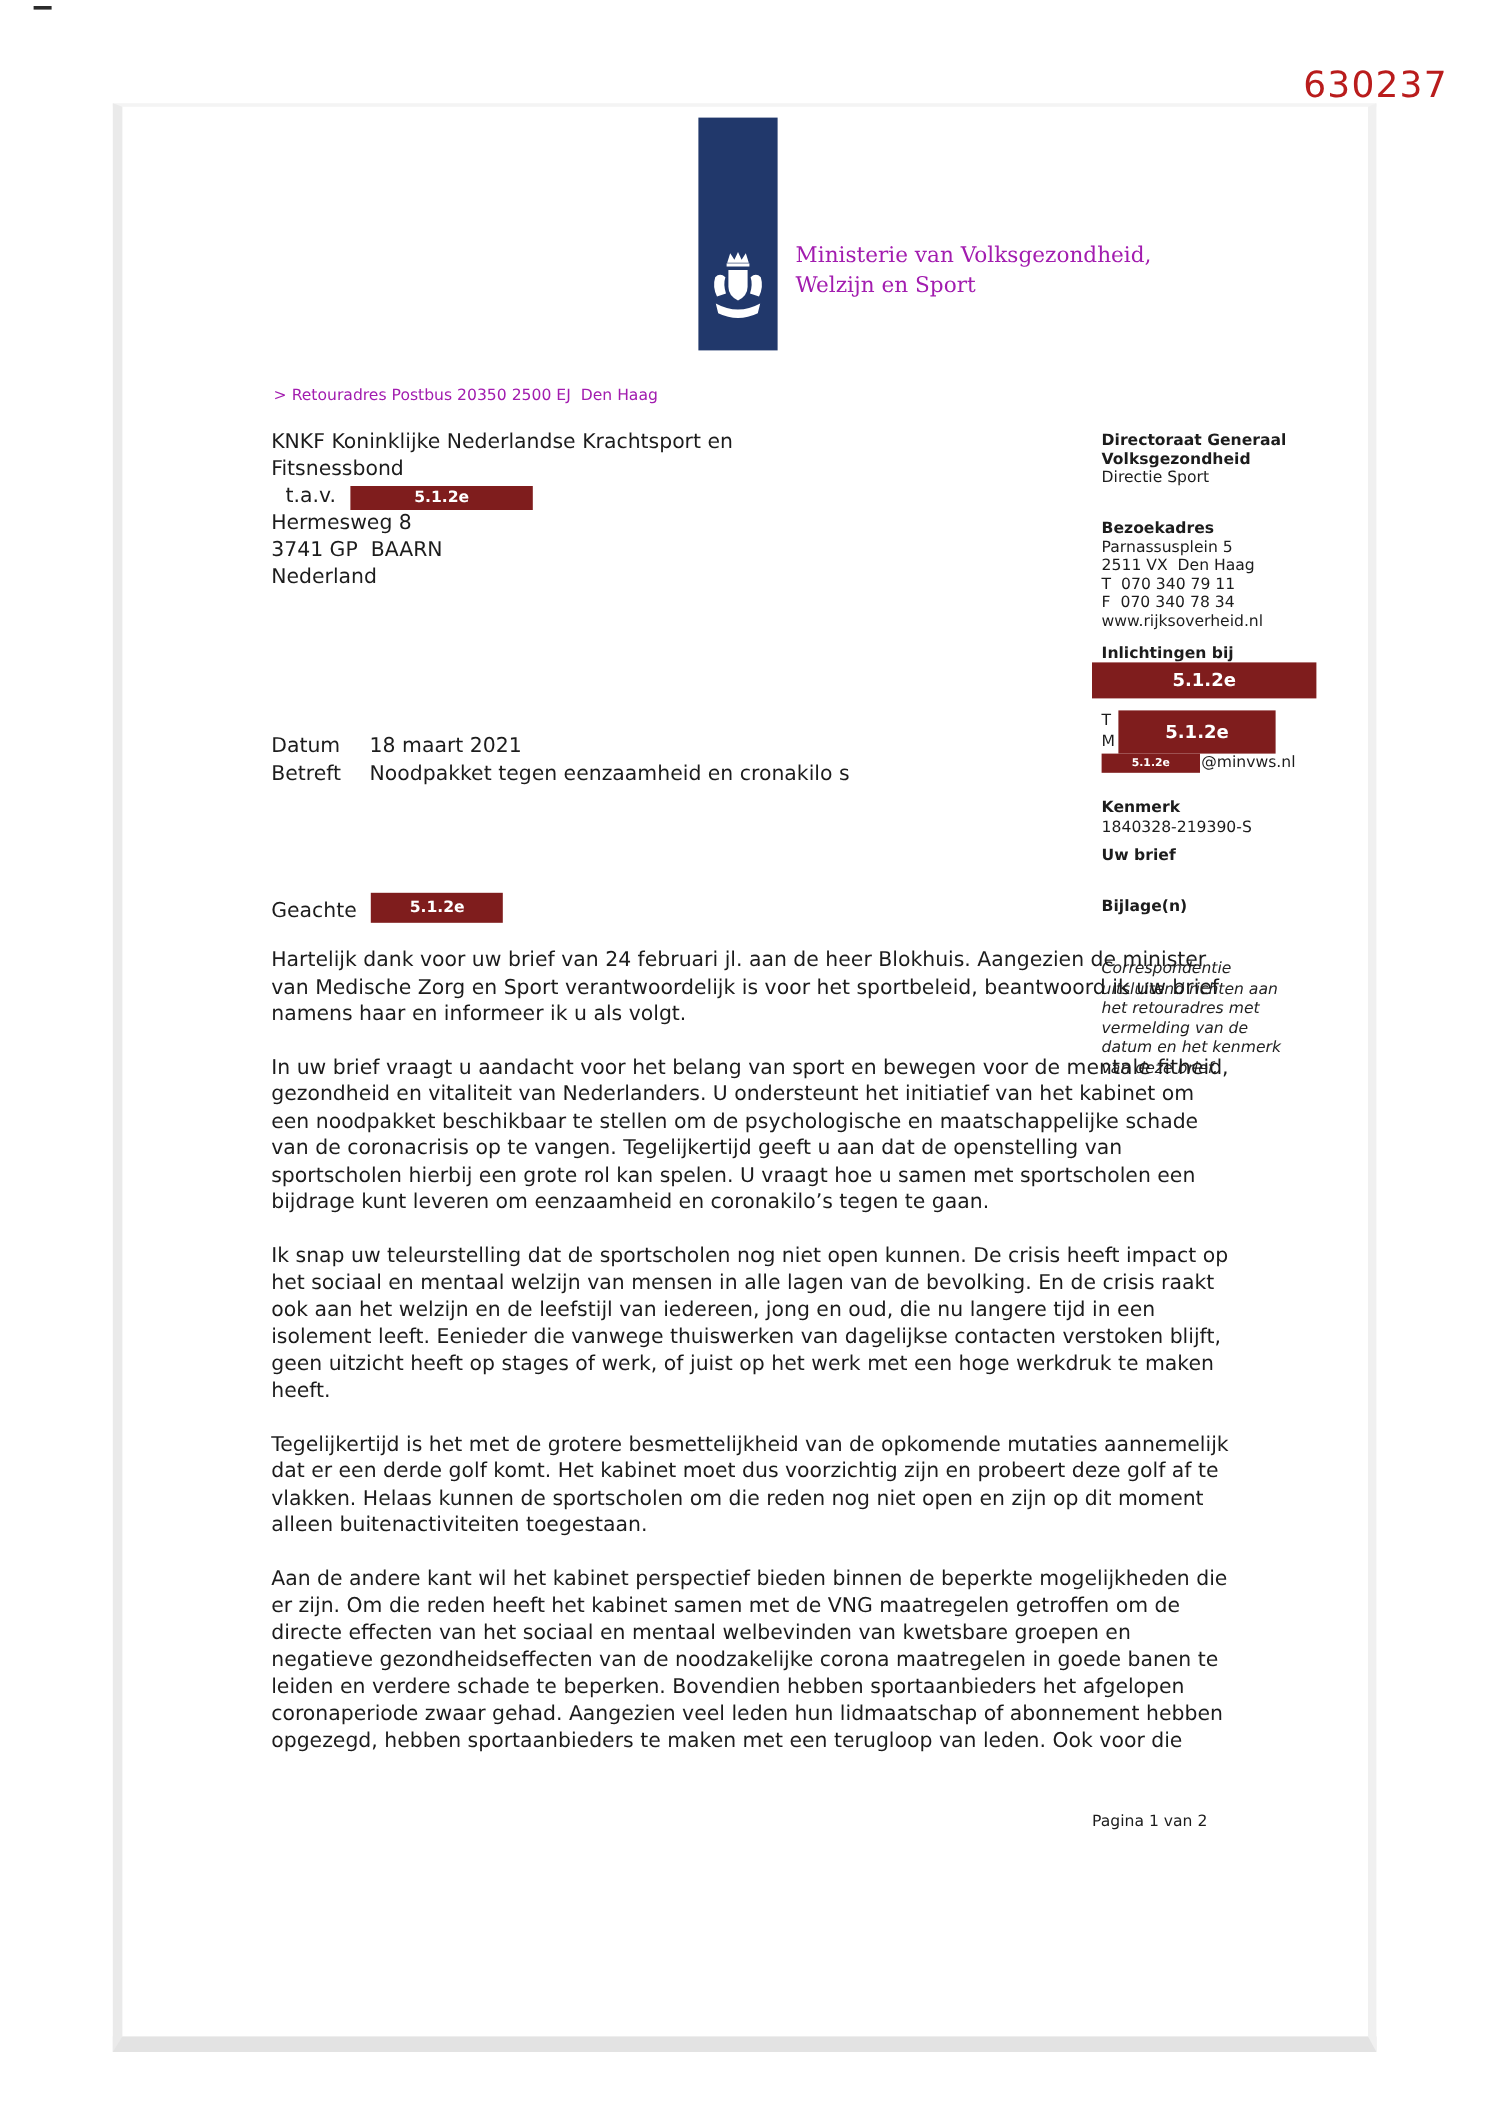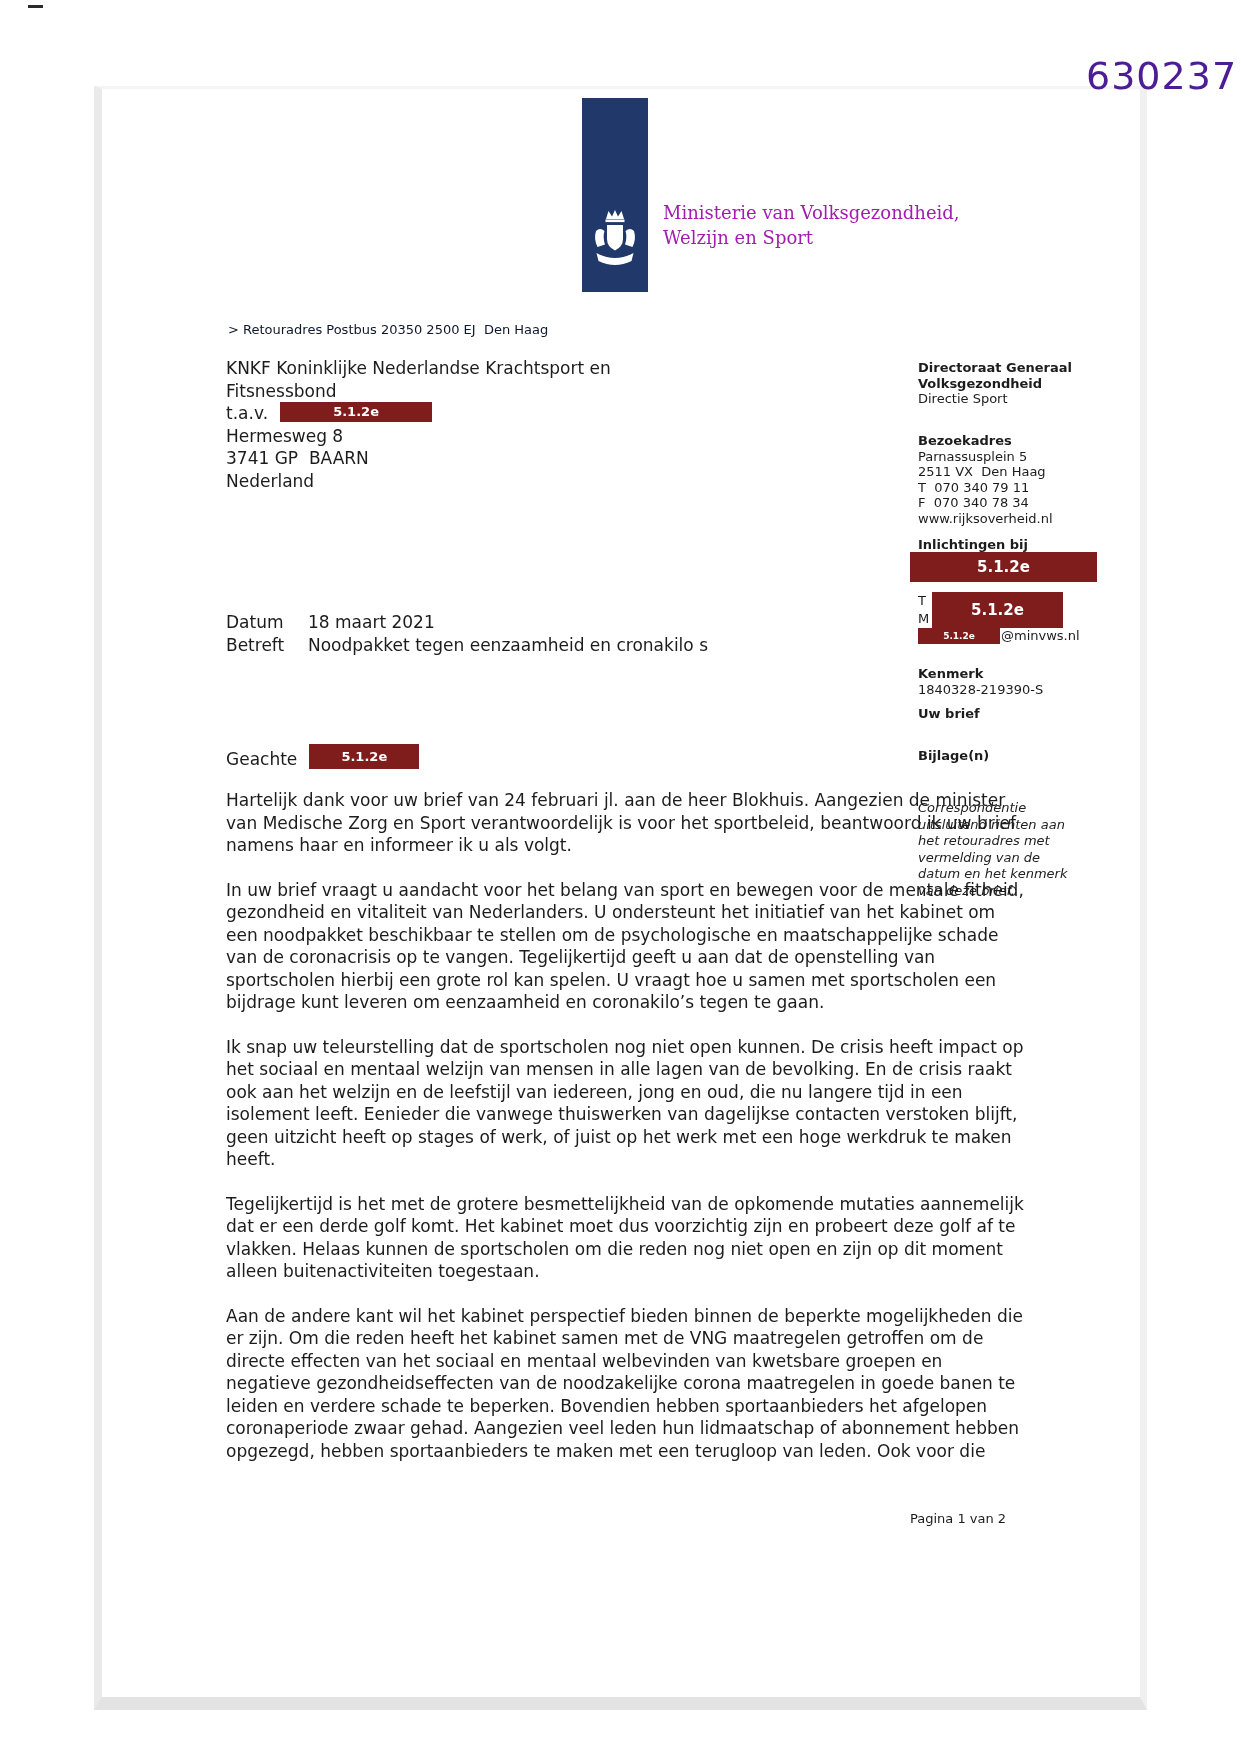--- a/index.html
+++ b/index.html
@@ -13,30 +13,30 @@
   .b{font-weight:bold;}
 
   
   .scan-frame{left:94px;top:86px;width:1038px;height:1608px;
     border-left:8px solid #eaeaea;border-right:7px solid #f0f0f0;
     border-bottom:13px solid #e3e3e3;border-top:3px solid #f4f4f4;
     pointer-events:none;}
   .corner-mark{left:28px;top:5px;width:15px;height:3px;background:#2b2b2b;}
 
   
-  .doc-number{left:1086px;top:54px;font-size:38px;letter-spacing:1px;color:#4c1d95;}
+  .doc-number{left:1086px;top:54px;font-size:30px;letter-spacing:1px;color:#b91c1c;}
   .logo-bar{left:582px;top:98px;width:66px;height:194px;background:#21386b;}
   .emblem{position:absolute;left:50%;top:110px;transform:translateX(-50%);}
   .ministry-name{left:663px;top:201px;font-family:"DejaVu Serif","Liberation Serif",serif;
     font-size:18px;line-height:24.5px;color:#a21caf;}
 
   
-  .retouradres{left:228px;top:322px;font-size:13px;color:#0f172a;}
+  .retouradres{left:228px;top:322px;font-size:13px;color:#a21caf;}
   .recipient{left:226px;top:357px;font-size:17px;line-height:22.5px;}
-  .tav-row{display:flex;align-items:flex-start;height:22.5px;}
+  .tav-row{display:flex;align-items:flex-end;height:22.5px;margin-left:12px;}
 
   .redaction{background:#7f1d1d;color:#ffffff;text-align:center;
     display:inline-block;font-size:13px;font-weight:bold;}
   .tav-box{width:152px;height:20px;line-height:20px;margin-left:12px;}
 
   
   .meta{left:226px;top:611px;font-size:17px;line-height:22.5px;}
   .meta-row{display:flex;}
   .meta-label{width:82px;flex:0 0 82px;}
 

